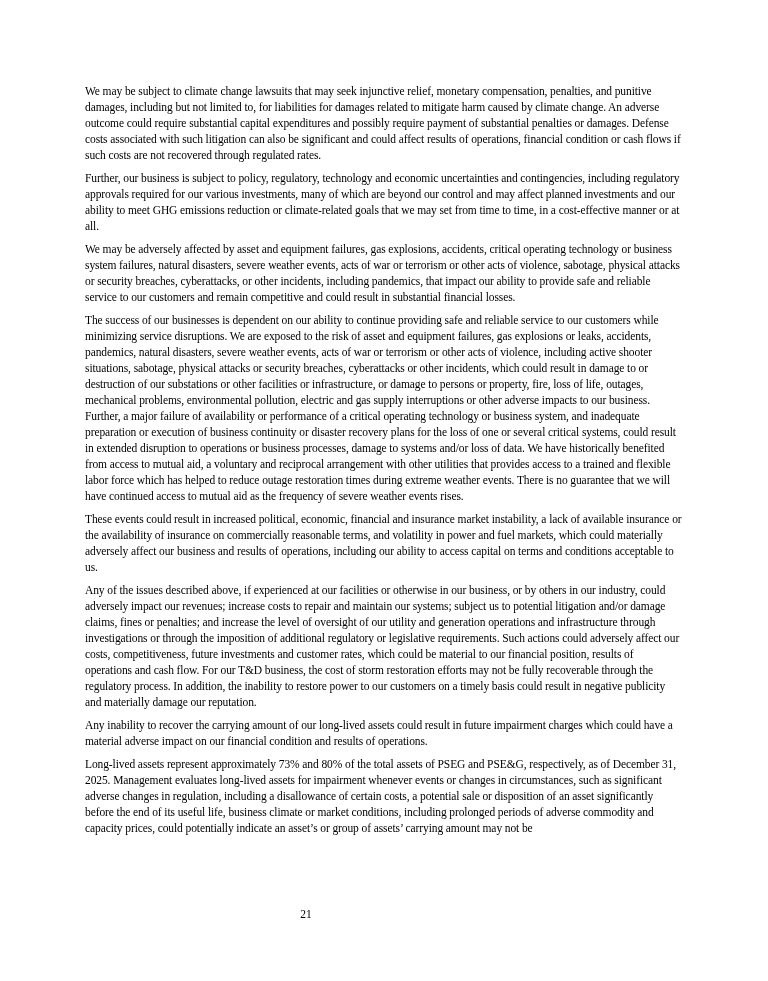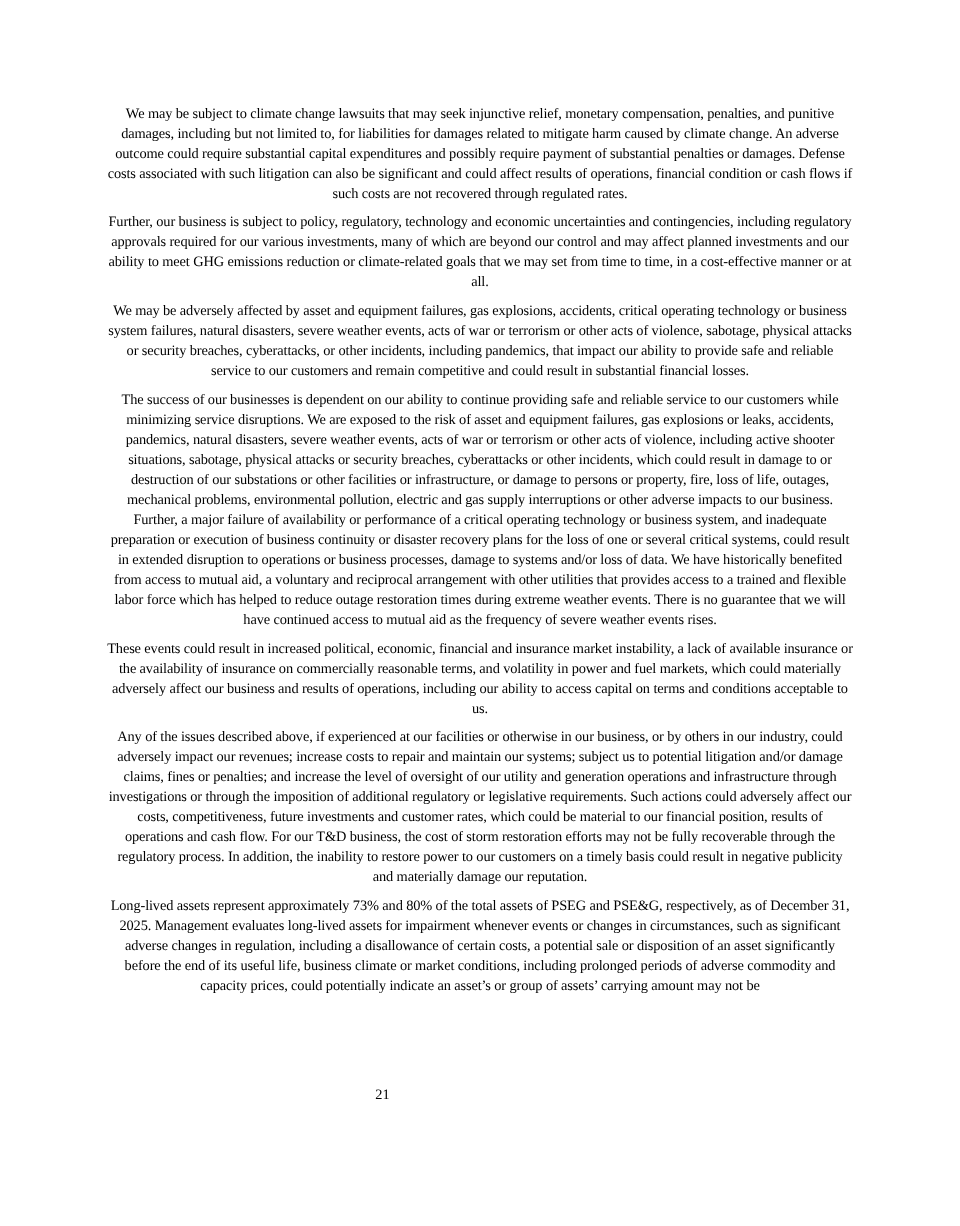--- a/index.html
+++ b/index.html
@@ -16,28 +16,28 @@
       padding: 83px 85px 0 85px;
       font-family: "Liberation Serif", "DejaVu Serif", serif;
       color: #000000;
       overflow: hidden;
     }
     .para {
       font-size: 11.5px;
       line-height: 16px;
       letter-spacing: -0.1px;
       margin: 0 0 7px 0;
-      text-align: center;
+      text-align: left;
     }
     .para.bold {
       font-weight: normal;
     }
     .footer {
       position: absolute;
-      top: 868px;
+      top: 906px;
       left: 0;
       width: 612px;
       text-align: center;
       font-size: 11.5px;
       line-height: 16px;
     }
   </style>
 </head>
 <body>
 
@@ -48,18 +48,19 @@
   <p class="para">Further, our business is subject to policy, regulatory, technology and economic uncertainties and contingencies, including regulatory approvals required for our various investments, many of which are beyond our control and may affect planned investments and our ability to meet GHG emissions reduction or climate-related goals that we may set from time to time, in a cost-effective manner or at all.</p>
 
   <p class="para bold">We may be adversely affected by asset and equipment failures, gas explosions, accidents, critical operating technology or business system failures, natural disasters, severe weather events, acts of war or terrorism or other acts of violence, sabotage, physical attacks or security breaches, cyberattacks, or other incidents, including pandemics, that impact our ability to provide safe and reliable service to our customers and remain competitive and could result in substantial financial losses.</p>
 
   <p class="para">The success of our businesses is dependent on our ability to continue providing safe and reliable service to our customers while minimizing service disruptions. We are exposed to the risk of asset and equipment failures, gas explosions or leaks, accidents, pandemics, natural disasters, severe weather events, acts of war or terrorism or other acts of violence, including active shooter situations, sabotage, physical attacks or security breaches, cyberattacks or other incidents, which could result in damage to or destruction of our substations or other facilities or infrastructure, or damage to persons or property, fire, loss of life, outages, mechanical problems, environmental pollution, electric and gas supply interruptions or other adverse impacts to our business. Further, a major failure of availability or performance of a critical operating technology or business system, and inadequate preparation or execution of business continuity or disaster recovery plans for the loss of one or several critical systems, could result in extended disruption to operations or business processes, damage to systems and/or loss of data. We have historically benefited from access to mutual aid, a voluntary and reciprocal arrangement with other utilities that provides access to a trained and flexible labor force which has helped to reduce outage restoration times during extreme weather events. There is no guarantee that we will have continued access to mutual aid as the frequency of severe weather events rises.</p>
 
   <p class="para">These events could result in increased political, economic, financial and insurance market instability, a lack of available insurance or the availability of insurance on commercially reasonable terms, and volatility in power and fuel markets, which could materially adversely affect our business and results of operations, including our ability to access capital on terms and conditions acceptable to us.</p>
 
   <p class="para">Any of the issues described above, if experienced at our facilities or otherwise in our business, or by others in our industry, could adversely impact our revenues; increase costs to repair and maintain our systems; subject us to potential litigation and/or damage claims, fines or penalties; and increase the level of oversight of our utility and generation operations and infrastructure through investigations or through the imposition of additional regulatory or legislative requirements. Such actions could adversely affect our costs, competitiveness, future investments and customer rates, which could be material to our financial position, results of operations and cash flow. For our T&amp;D business, the cost of storm restoration efforts may not be fully recoverable through the regulatory process. In addition, the inability to restore power to our customers on a timely basis could result in negative publicity and materially damage our reputation.</p>
 
+  <p class="para bold">Any inability to recover the carrying amount of our long-lived assets could result in future impairment charges which could have a material adverse impact on our financial condition and results of operations.</p>
 
   <p class="para">Long-lived assets represent approximately 73% and 80% of the total assets of PSEG and PSE&amp;G, respectively, as of December 31, 2025. Management evaluates long-lived assets for impairment whenever events or changes in circumstances, such as significant adverse changes in regulation, including a disallowance of certain costs, a potential sale or disposition of an asset significantly before the end of its useful life, business climate or market conditions, including prolonged periods of adverse commodity and capacity prices, could potentially indicate an asset’s or group of assets’ carrying amount may not be</p>
 
   <div class="footer">21</div>
 
 </div>
 
 </body></html>

